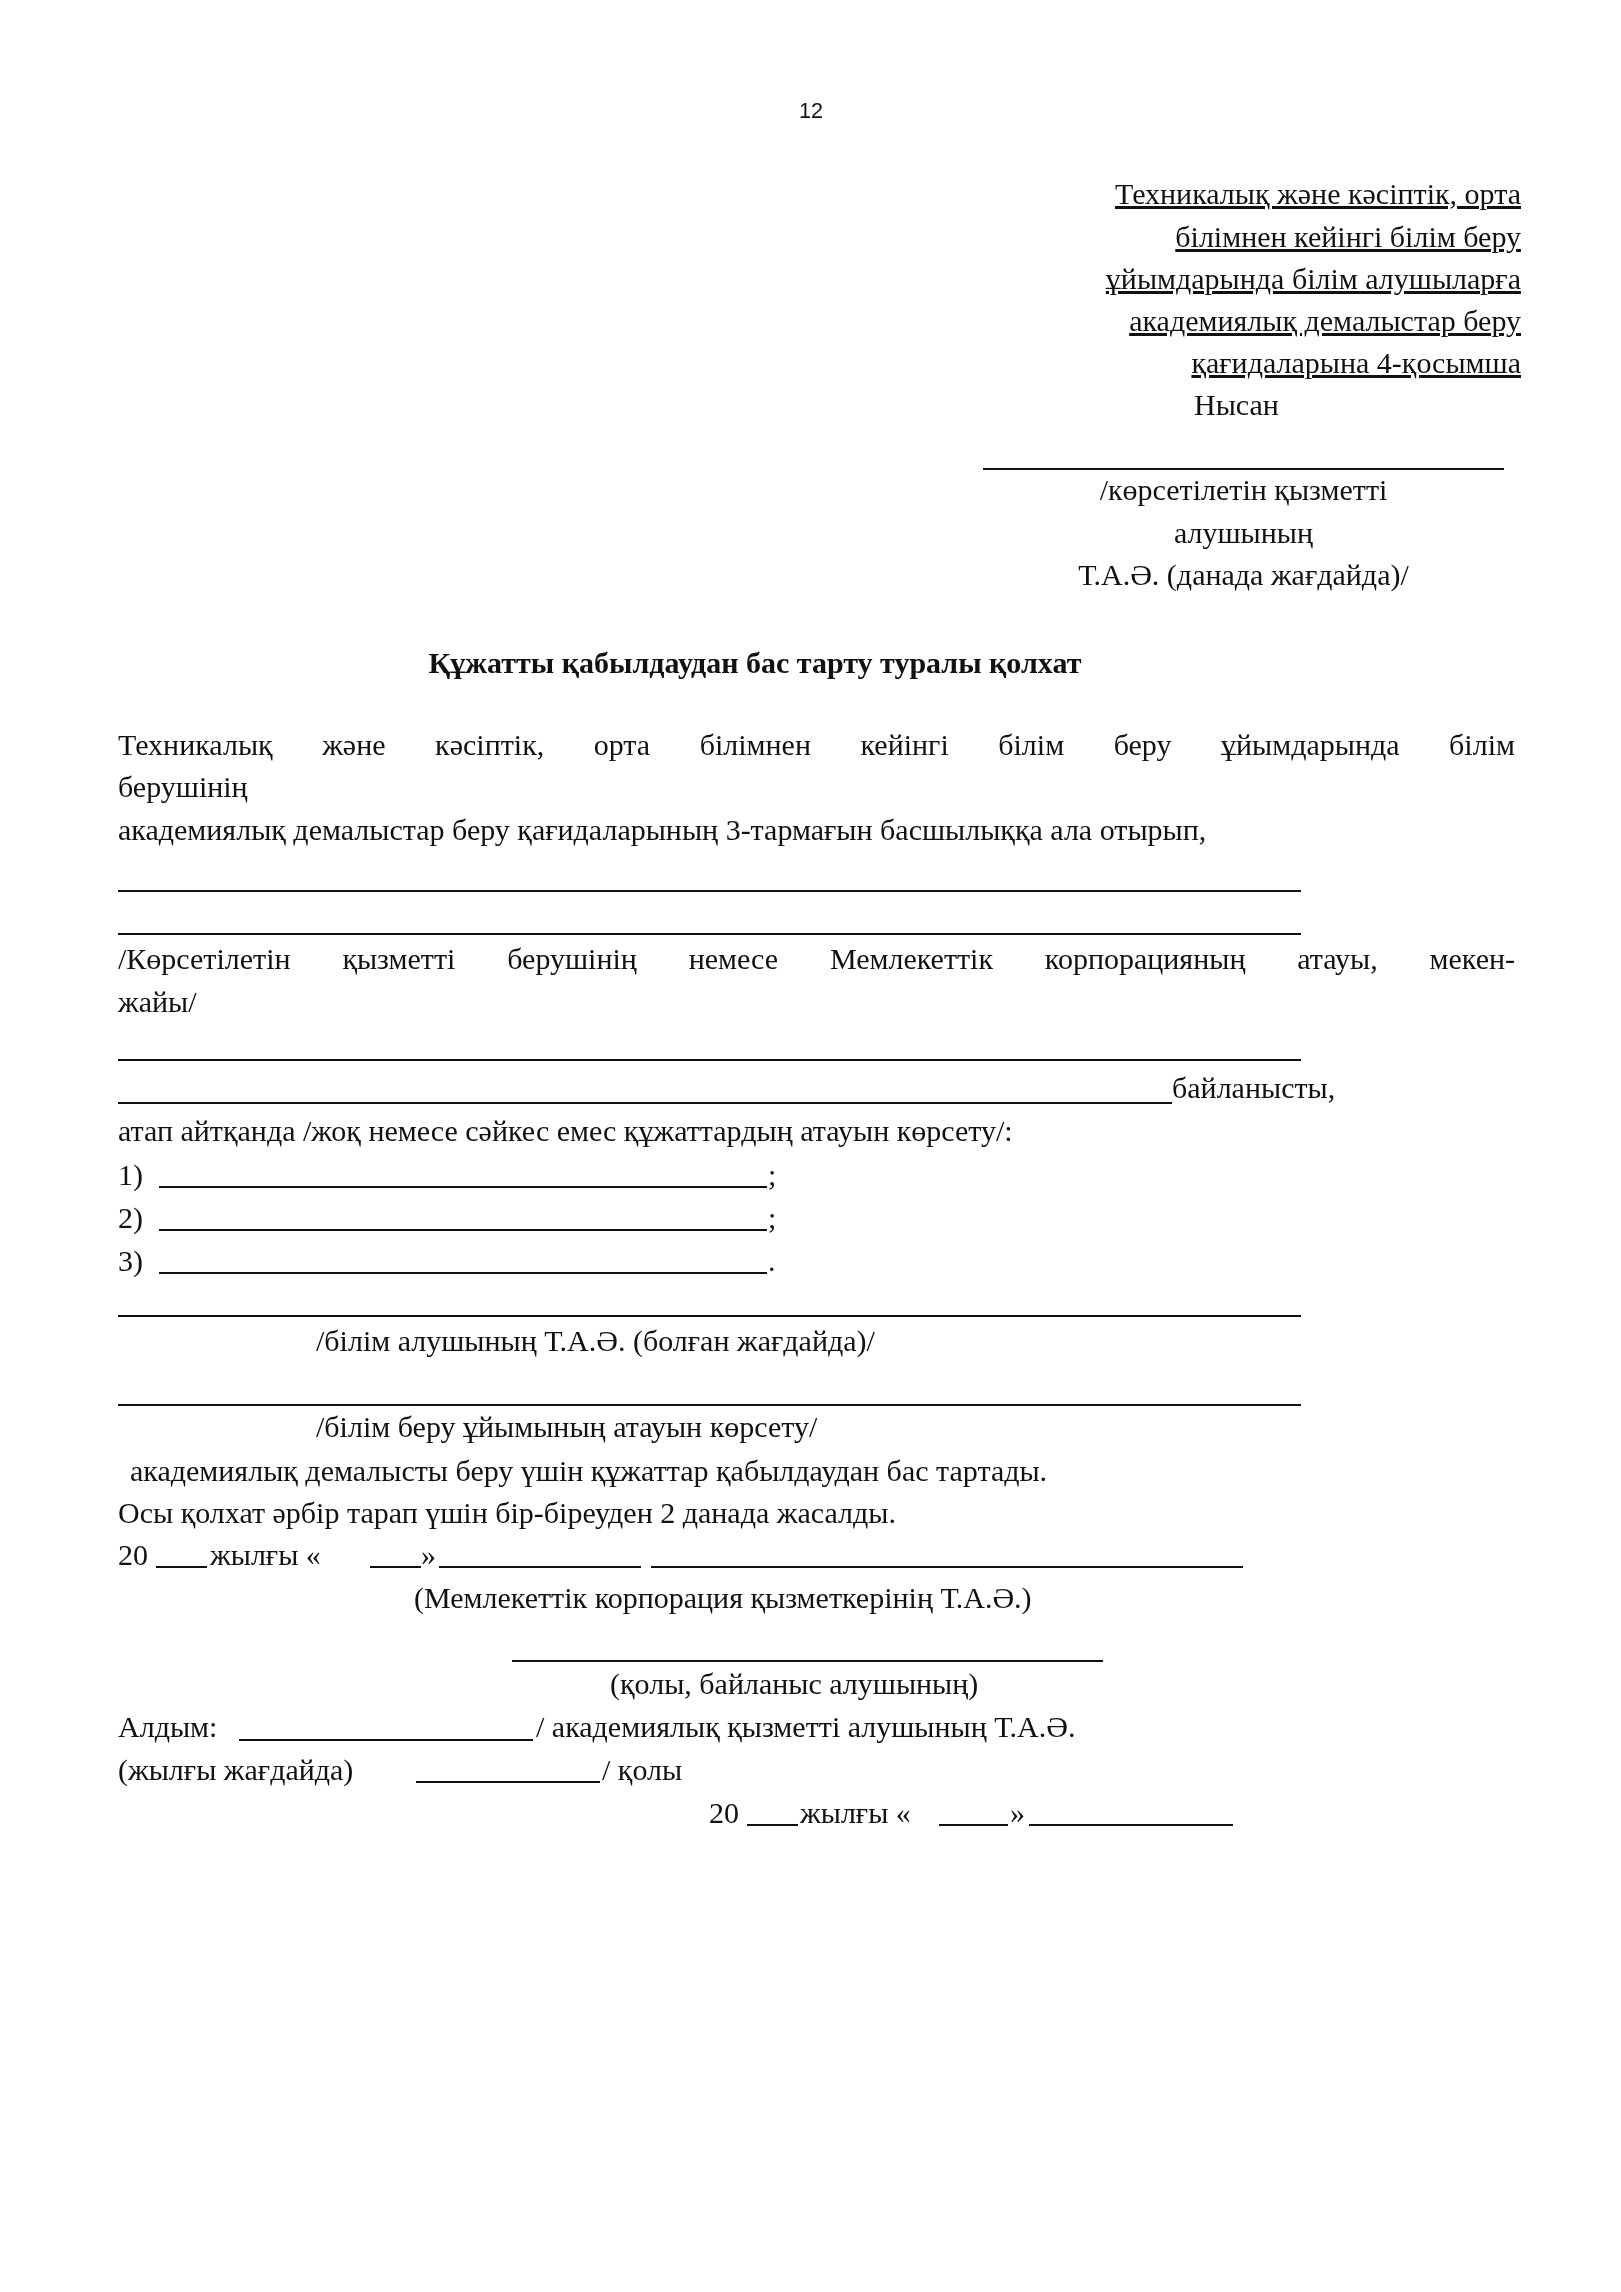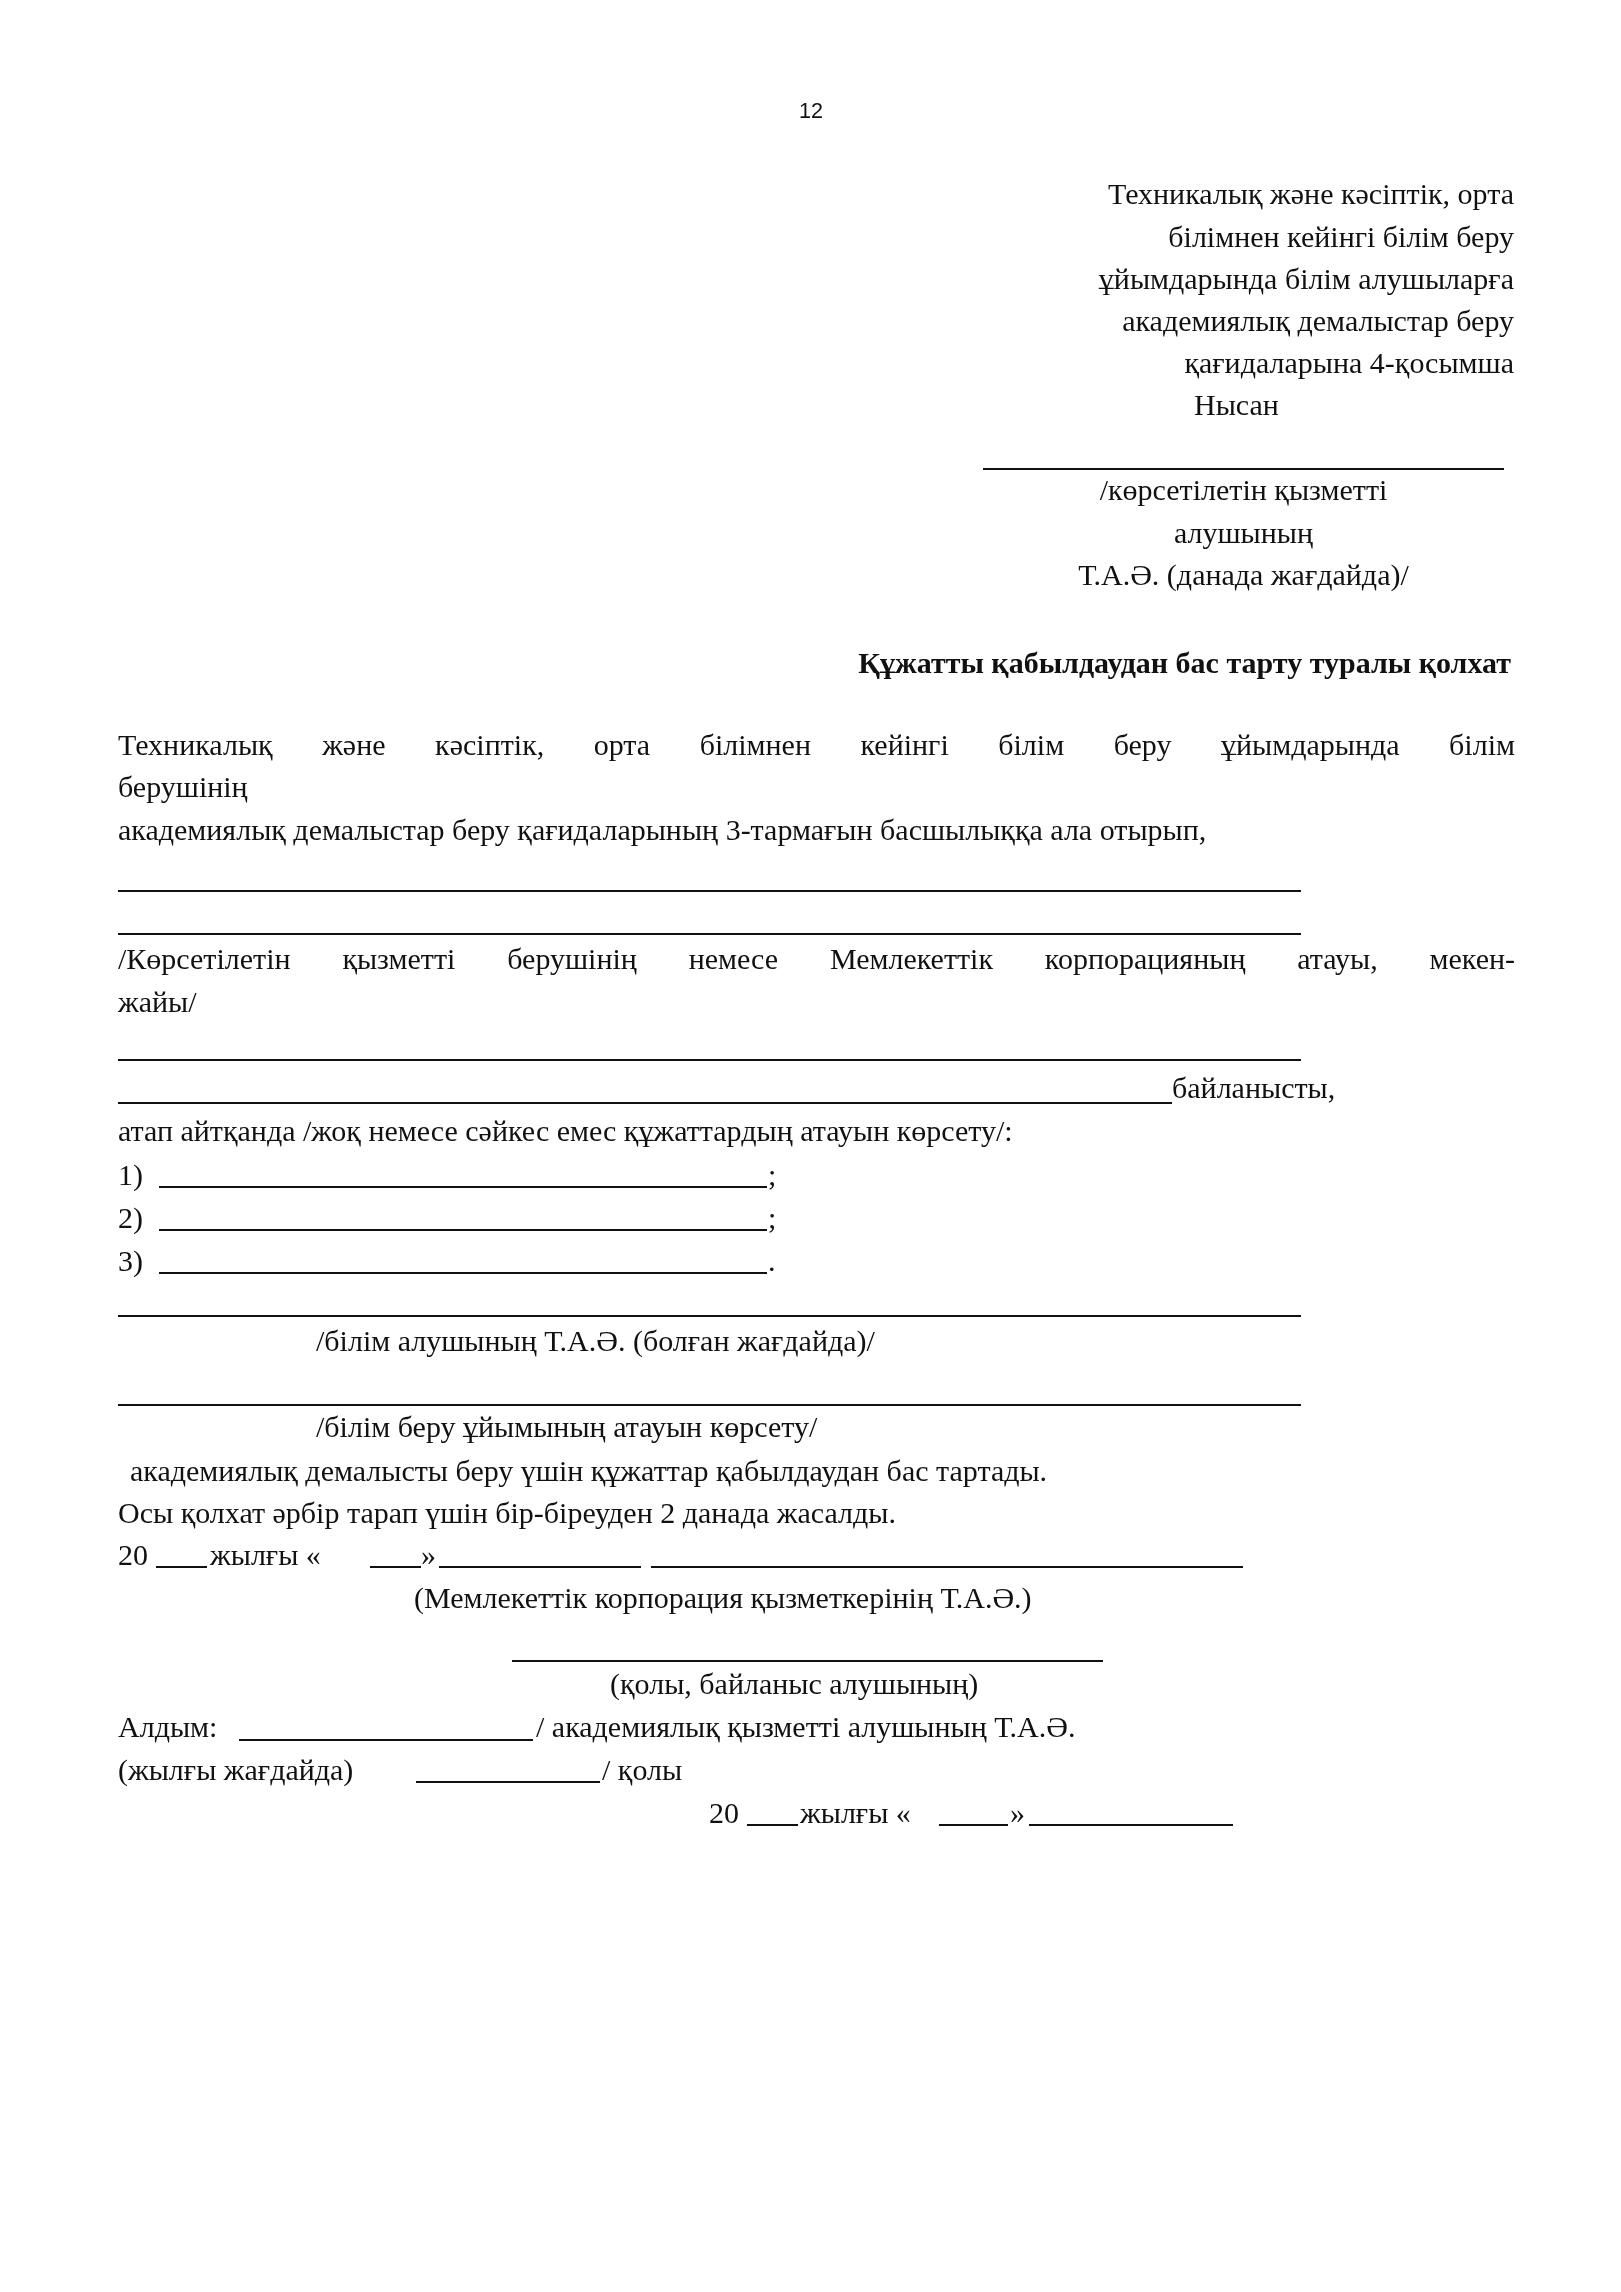--- a/index.html
+++ b/index.html
@@ -1,21 +1,21 @@
 <!DOCTYPE html>
 <html><head>
 <meta charset="utf-8">
 <style>
   html, body { margin:0; padding:0; background:#ffffff; }
   body { width:1621px; height:2293px; position:relative; overflow:hidden;
          font-family:"Liberation Serif", "DejaVu Serif", serif; color:#111111; }
   .ln { position:absolute; font-size:30px; line-height:39px; white-space:pre; }
   .pagenum { position:absolute; left:799px; top:98px; font-family:"Liberation Sans", sans-serif; font-size:21.6px; }
-  .right { text-align:center; right:107px; }
-  .title { font-weight:bold; left:17px; width:1494px; text-align:right; }
+  .right { text-align:center; right:100px;text-decoration:underline; }
+  .title { font-weight:bold; left:8px; width:1494px; text-align:center; }
   .justify { left:118px; width:1397px; text-align:justify; text-align-last:justify; white-space:normal; }
   .rule { position:absolute; height:0; border-top:2px solid #111111; }
   .ctr { text-align:center; }
 </style>
 </head>
 <body>
 
 <div class="pagenum">12</div>
 
 <div class="ln right" style="top:174px">Техникалық және кәсіптік, орта</div>

